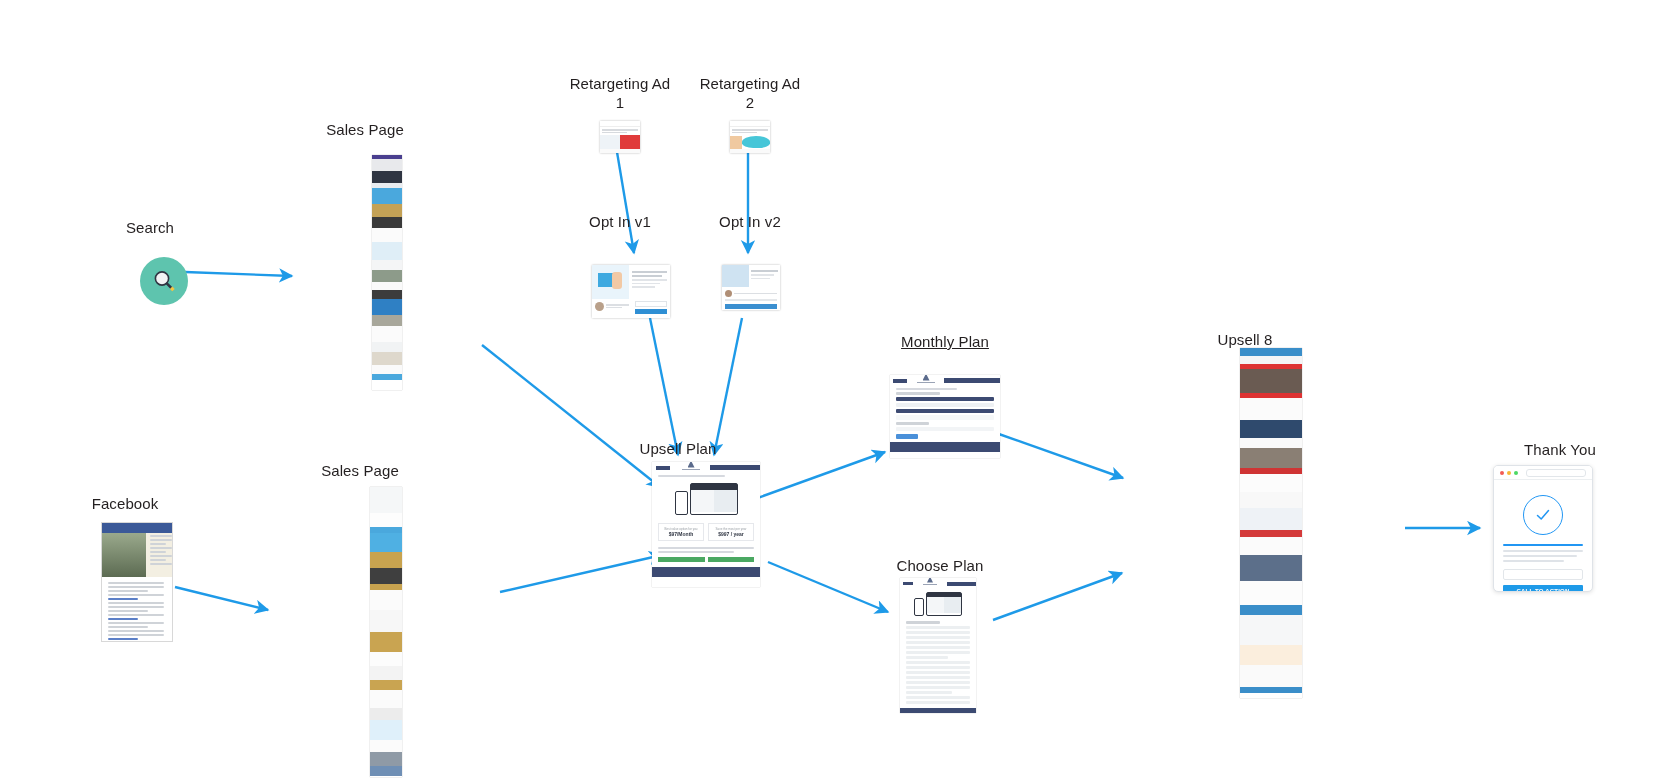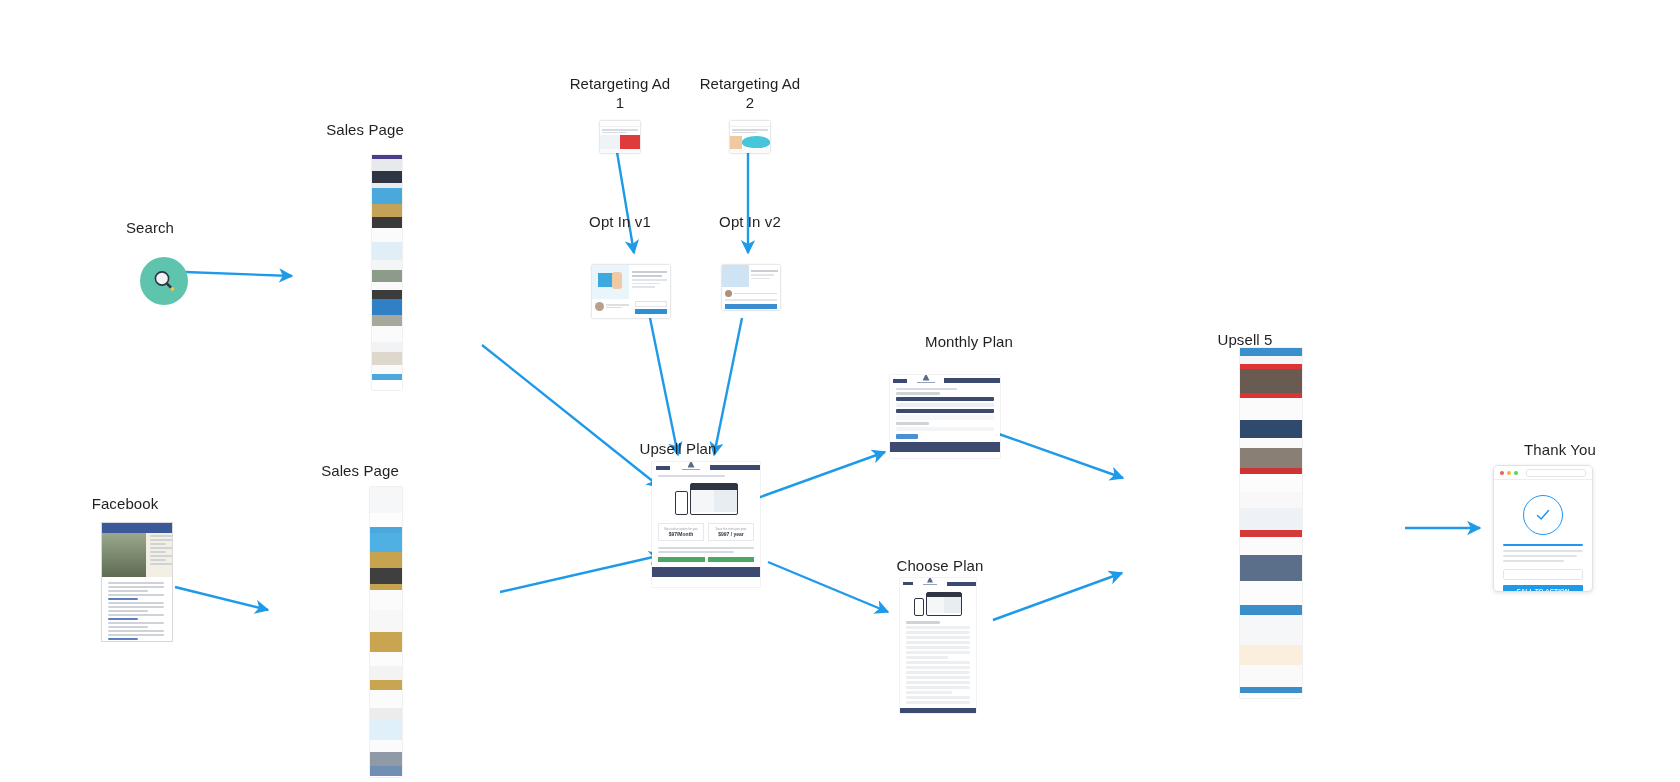--- a/index.html
+++ b/index.html
@@ -315,21 +315,21 @@
     </div>
     <div class="txt"></div>
       <div class="txt" style="width:70%;"></div>
     <div style="display:flex;gap:3px;padding:2px 6px;">
       <div style="flex:1;height:5px;background:#4aa862;"></div>
       <div style="flex:1;height:5px;background:#4aa862;"></div>
     </div>
     <div class="foot" style="margin-top:3px;"></div>
   </div>
 
-  <div class="node-label" style="left:904px;top:333px;width:130px;">Monthly Plan</div>
+  <div class="node-label" style="left:880px;top:333px;width:130px;text-decoration:underline;">Monthly Plan</div>
   <div class="page" style="left:890px;top:375px;width:110px;height:83px;">
     <div class="navrow">
       <div style="width:14px;height:4px;background:#3c4a72;margin-left:3px;"></div>
       <div class="logo" style="margin-left:6px;display:flex;flex-direction:column;align-items:center;">
         <div style="width:7px;height:7px;background:#5b6b8c;clip-path:polygon(50% 0,100% 100%,0 100%);"></div>
         <div style="height:1.5px;background:#9aa3b5;width:18px;margin-top:1px;"></div>
       </div>
       <div style="flex:1;height:5px;background:#3c4a72;margin-left:5px;"></div>
     </div>
     <div class="txt" style="width:55%;"></div>
@@ -377,21 +377,21 @@
       <div class="formrow"></div>
     <div class="formrow"></div>
       <div class="formrow"></div>
       <div class="formrow"></div>
     <div class="formrow" style="width:60%;"></div>
     <div class="formrow"></div>
       <div class="formrow"></div>
     <div class="foot" style="margin-top:4px;"></div>
   </div>
 
-  <div class="node-label" style="left:1190px;top:331px;width:110px;">Upsell 5</div>
+  <div class="node-label" style="left:1190px;top:331px;width:110px;">Upsell 8</div>
   <div class="stack" style="left:1240px;top:348px;width:62px;height:350px;">
     <div class="seg" style="height:8px;background:#3a8ec9;"></div>
     <div class="seg" style="height:8px;background:#f4f5f6;"></div>
     <div class="seg" style="height:5px;background:#d33;"></div>
     <div class="seg" style="height:24px;background:#6a5b52;"></div>
     <div class="seg" style="height:5px;background:#d33;"></div>
     <div class="seg" style="height:22px;background:#fbfbfb;"></div>
     <div class="seg" style="height:18px;background:#2f4a6d;"></div>
     <div class="seg" style="height:10px;background:#fafafa;"></div>
     <div class="seg" style="height:20px;background:#8a7f74;"></div>

